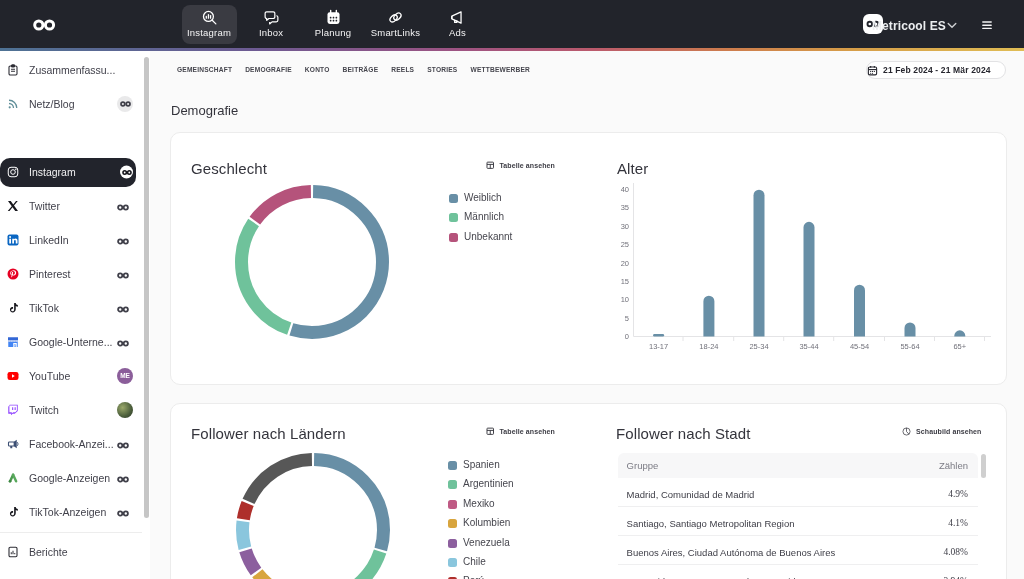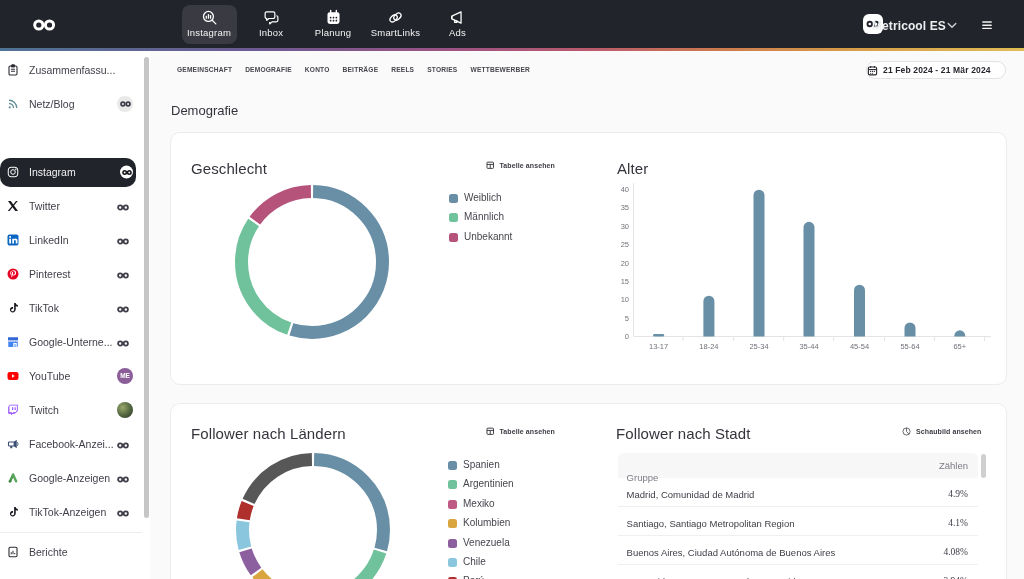--- a/index.html
+++ b/index.html
@@ -37,21 +37,21 @@
 .ctitle { position:absolute; font-size:15px; font-weight:500; color:#34343c; letter-spacing:0.1px; }
 .cbtn { position:absolute; display:flex; align-items:center; font-size:7px; font-weight:bold; color:#3c3c44; letter-spacing:0.1px; }
 .cbtn svg { margin-right:5px; }
 .legend { position:absolute; }
 .litem { position:absolute; display:flex; align-items:flex-end; height:12px; }
 .lsq { width:9px; height:9px; border-radius:2.5px; margin-right:6px; }
 .ltx { font-size:10px; color:#46464e; }
 
 .tbl { position:absolute; left:446.6px; top:48.8px; width:360.4px; }
 .thead { height:25px; background:#f7f7f8; border-radius:6px 6px 0 0; position:relative; }
-.thead .h1 { position:absolute; left:9px; top:7.5px; font-size:9.5px; color:#7b7b84;margin-top:12px; }
+.thead .h1 { position:absolute; left:9px; top:7.5px; font-size:9.5px; color:#7b7b84; }
 .thead .h2 { position:absolute; right:10px; top:7.5px; font-size:9.5px; color:#7b7b84; }
 .trow { height:29px; border-bottom:1px solid #efeff0; position:relative; }
 .trow .t1 { position:absolute; left:9px; top:11px; font-size:9.5px; color:#3d3d46; }
 .trow .t2 { position:absolute; right:10px; top:11px; font-size:9.5px; color:#3d3d46;font-family:Liberation Serif, serif; }
 .tscroll { position:absolute; left:810px; top:50px; width:5px; height:24px; background:#cfcfcf; border-radius:3px; }
 </style>
 </head>
 <body>
 
 <div class="topbar">

